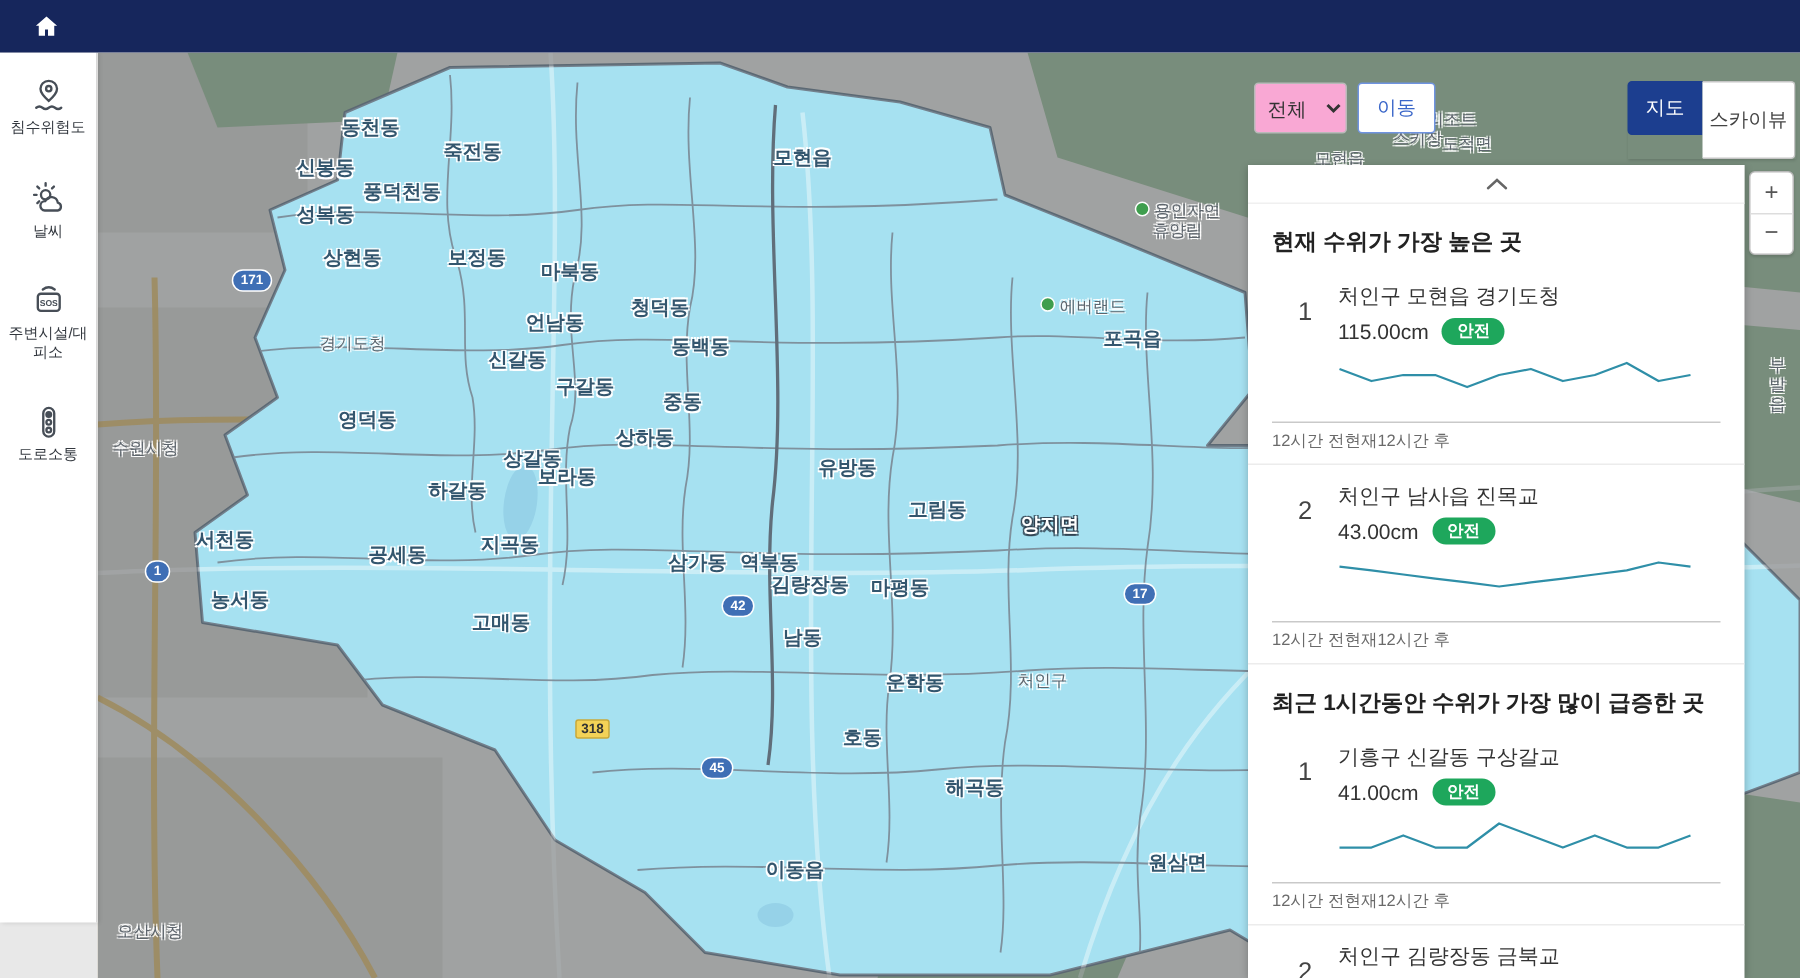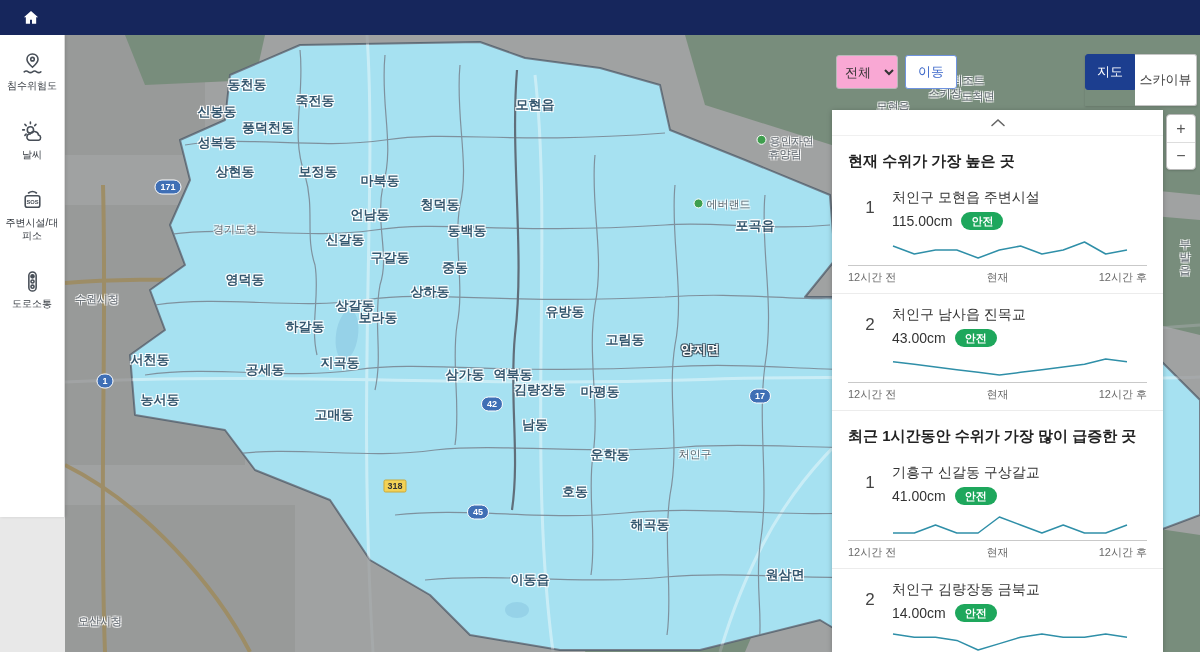--- a/index.html
+++ b/index.html
@@ -2,21 +2,21 @@
 <html><head>
 <meta charset="utf-8">
 <style>
   * { box-sizing: border-box; margin: 0; padding: 0; }
   html,body { width:1200px; height:652px; overflow:hidden; font-family:"Liberation Sans", sans-serif; background:#e8e8e8; position:relative; }
 
   
   .navbar { position:absolute; top:0; left:0; width:1200px; height:35px; background:#16265c; z-index:40; display:flex; align-items:center; padding-left:21px; }
 
   
-  .sidebar { position:absolute; top:35px; left:0; width:65px; height:482px; background:#ffffff; z-index:30; border-right:1px solid #d8d8d8; box-shadow:1px 0 3px rgba(0,0,0,.12); display:flex; flex-direction:column; align-items:center; padding-top:16px; gap:27px; }
+  .sidebar { position:absolute; top:35px; left:0; width:65px; height:580px; background:#ffffff; z-index:30; border-right:1px solid #d8d8d8; box-shadow:1px 0 3px rgba(0,0,0,.12); display:flex; flex-direction:column; align-items:center; padding-top:16px; gap:27px; }
   .sb-item { display:flex; flex-direction:column; align-items:center; gap:4px; cursor:pointer; width:62px; }
   .sb-item .lbl { font-size:10px; color:#33383f; text-align:center; line-height:1.25; word-break:break-all; padding:0 2px; }
 
   
   .map-wrap { position:absolute; top:35px; left:65px; width:1135px; height:617px; overflow:hidden; background:#e7e4dc; z-index:1; }
   #label-layer { position:absolute; inset:0; pointer-events:none;padding-left:35px; }
   .dl { position:absolute; transform:translate(-50%,-50%); font-size:13px; font-weight:700; color:#33566e; white-space:nowrap;
         text-shadow:-1px -1px 0 #fff,1px -1px 0 #fff,-1px 1px 0 #fff,1px 1px 0 #fff,0 0 2px #fff; }
   .wl { color:#ffffff; text-shadow:-1px -1px 0 rgba(40,55,70,.75),1px -1px 0 rgba(40,55,70,.75),-1px 1px 0 rgba(40,55,70,.75),1px 1px 0 rgba(40,55,70,.75); }
   .bl { position:absolute; transform:translate(-50%,-50%); font-size:11px; font-weight:400; color:#5d656d; white-space:pre-line; text-align:center; line-height:1.2;
@@ -45,21 +45,21 @@
   .panel { position:absolute; top:110px; left:832px; width:331px; height:542px; background:#fff; z-index:45; box-shadow:0 1px 5px rgba(0,0,0,.25); overflow:hidden; }
   .panel-collapse { width:100%; height:26px; background:#fff; border:none; border-bottom:1px solid #f0f0f0; cursor:pointer; display:flex; align-items:center; justify-content:center; }
   .sec-title { font-size:15px; font-weight:600; color:#222; padding:16px 16px 6px; }
   .station { display:grid; grid-template-columns:44px 1fr; padding:12px 16px 8px; border-bottom:1px solid #ececec; cursor:pointer; }
   .rank { grid-row:1/3; grid-column:1; font-size:17px; color:#444; text-align:center; padding-top:9px; }
   .st-name { grid-column:2; font-size:14px; color:#333; }
   .st-level-row { grid-column:2; margin-top:5px; display:flex; align-items:center; gap:9px; }
   .st-level { font-size:14px; color:#333; }
   .st-badge { display:inline-block; background:#1ea75c; color:#fff; font-size:11px; font-weight:700; padding:3px 10px; border-radius:10px; line-height:1.1; }
   .st-chart { grid-column:2; margin-top:7px; height:26px; }
-  .st-axis { grid-column:1/3; display:flex; justify-content:space-between; border-top:1px solid #c9c9c9; margin-top:2px; padding-top:4px; font-size:11px; color:#6a6a6a; }
+  .st-axis { grid-column:1/3; display:flex; border-top:1px solid #c9c9c9; margin-top:18px; padding-top:4px; font-size:11px; color:#6a6a6a; }
 </style>
 </head>
 <body>
 
 <div class="navbar">
   <svg width="20" height="20" viewBox="0 0 24 24" style="cursor:pointer">
     <path d="M12 3.5 L3.5 11 h2.3 v8 h5 v-5 h2.4 v5 h5 v-8 h2.3 Z" fill="#ffffff"></path>
   </svg>
 </div>
 
@@ -243,21 +243,21 @@
   <button class="panel-collapse">
     <svg width="16" height="9" viewBox="0 0 16 9">
       <polyline points="2,7.5 8,2 14,7.5" fill="none" stroke="#666" stroke-width="1.6" stroke-linecap="round"></polyline>
     </svg>
   </button>
   <section>
     <h2 class="sec-title">현재 수위가 가장 높은 곳</h2>
     <div id="station-list-0">
   <div class="station">
     <div class="rank">1</div>
-    <div class="st-name">처인구 모현읍 주변시설</div>
+    <div class="st-name">처인구 모현읍 경기도청</div>
     <div class="st-level-row">
       <span class="st-level">115.00cm</span>
       <span class="st-badge">안전</span>
     </div>
     <div class="st-chart"><svg width="236" height="26">
               <polyline points="1.0,9.0 22.3,17.0 43.5,13.0 64.8,13.0 86.1,21.0 107.4,13.0 128.6,9.0 149.9,17.0 171.2,13.0 192.5,5.0 213.7,17.0 235.0,13.0" fill="none" stroke="#2f8fa8" stroke-width="1.5" stroke-linejoin="round"></polyline>
             </svg></div>
     <div class="st-axis">
       <span>12시간 전</span>
       <span>현재</span>

